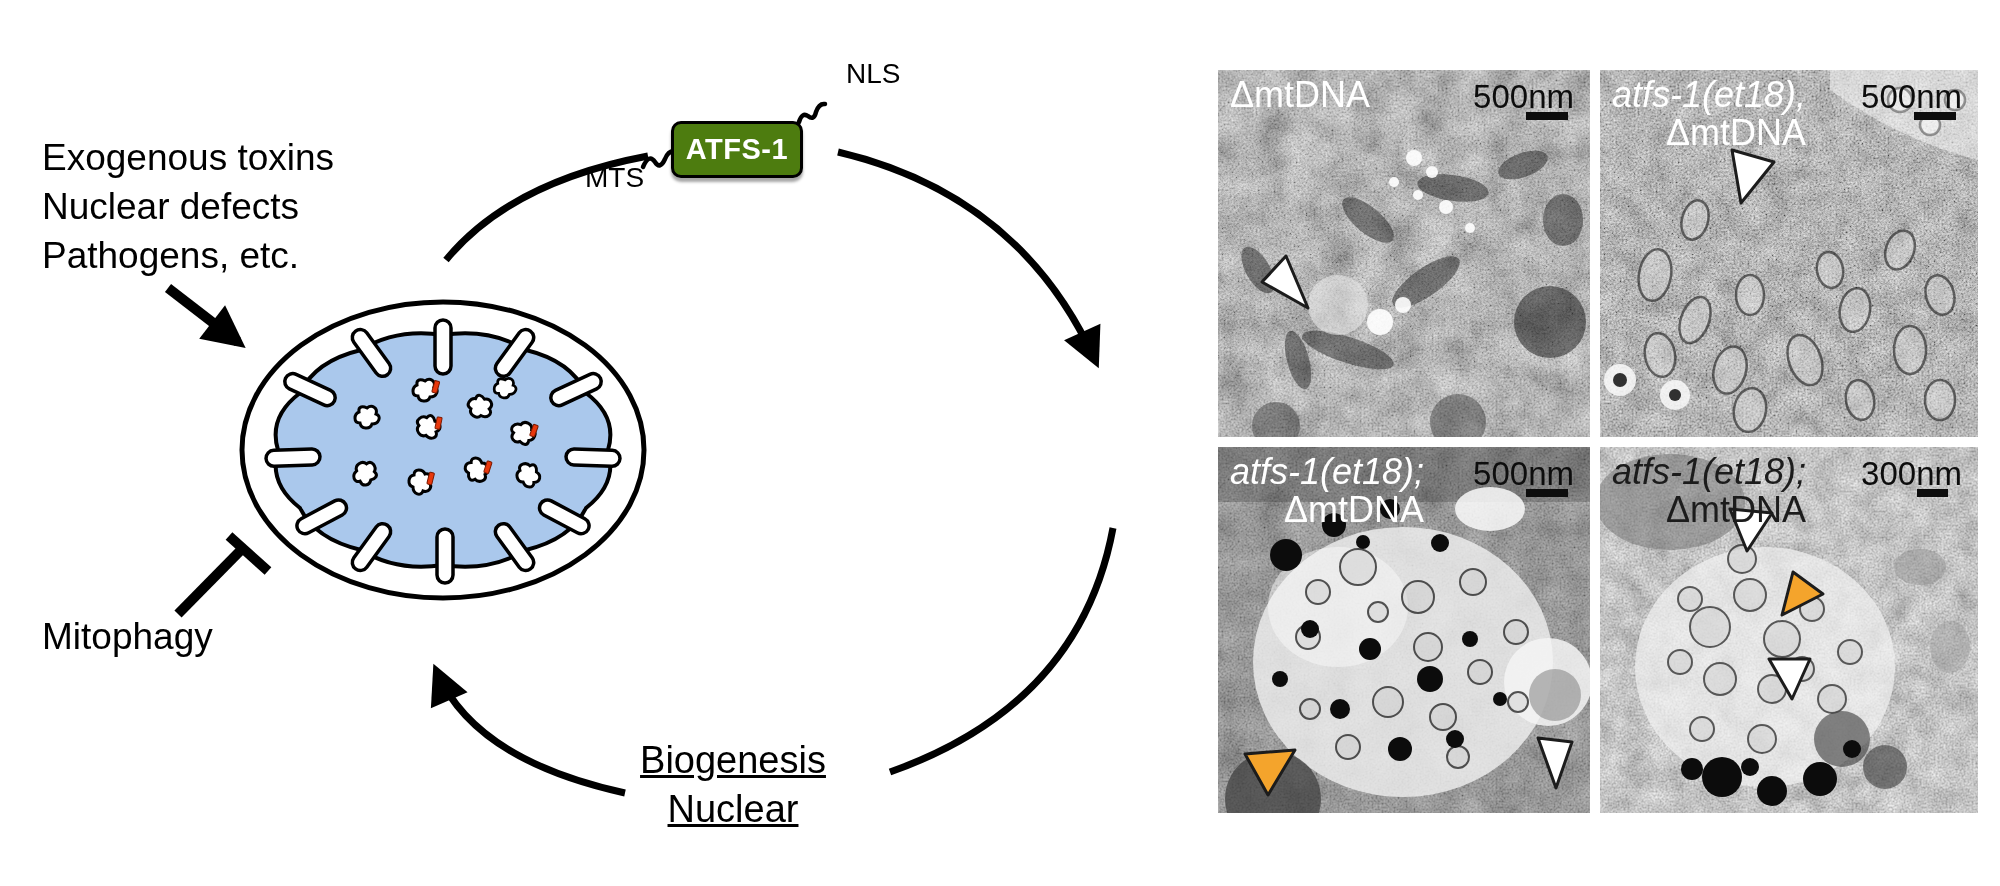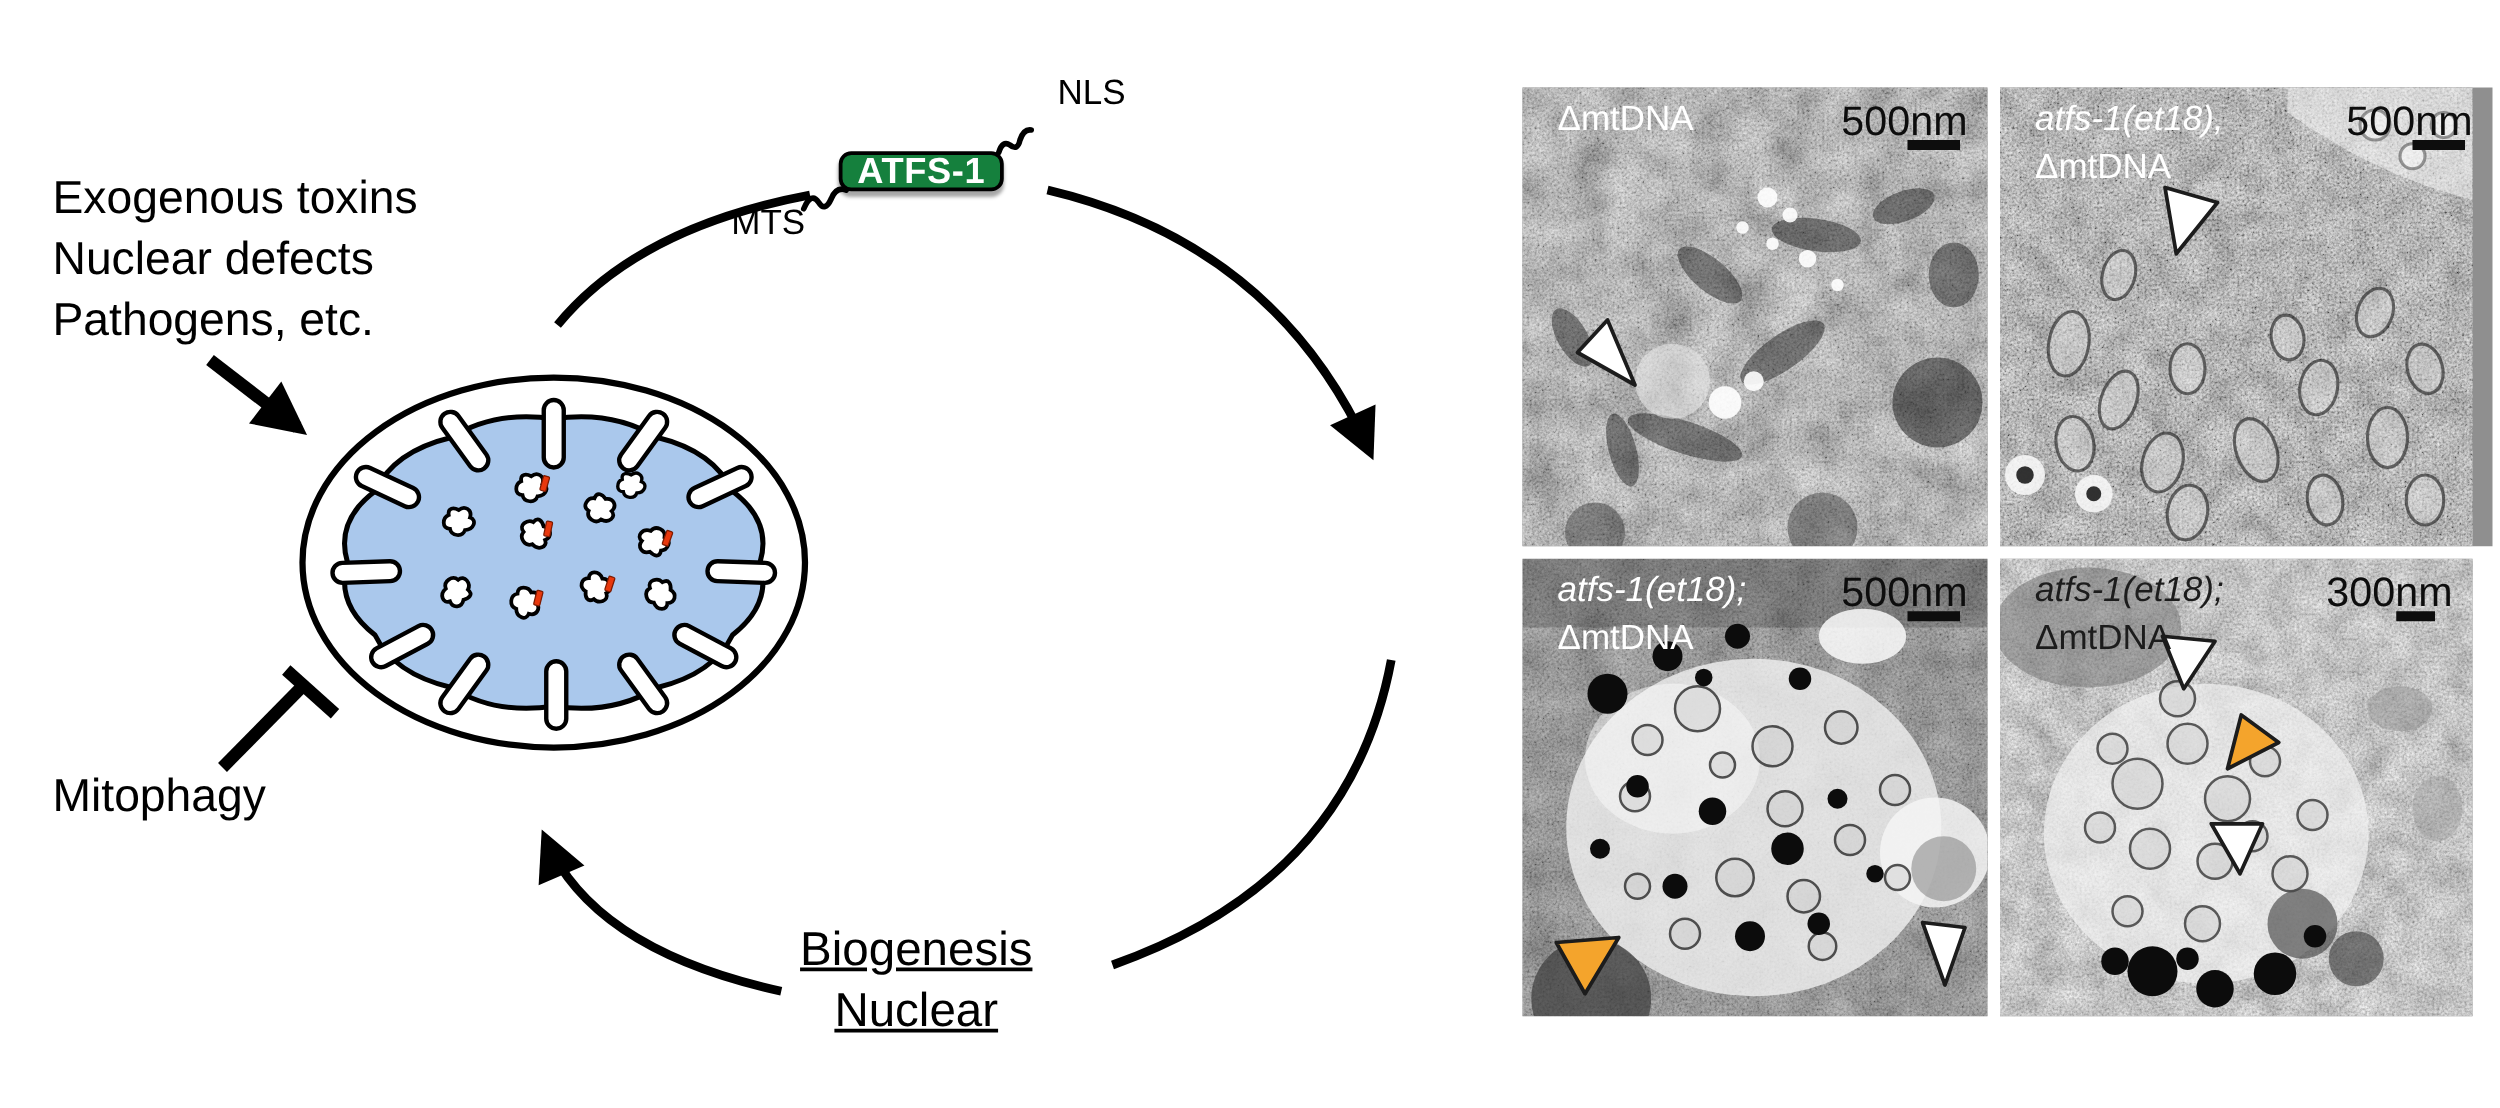--- a/index.html
+++ b/index.html
@@ -4,35 +4,35 @@
 <style>
   html,body{margin:0;padding:0;background:#fff;}
   #canvas{position:relative;width:2000px;height:886px;background:#ffffff;overflow:hidden;
           font-family:"Liberation Sans","DejaVu Sans",sans-serif;color:#000;}
   .abs{position:absolute;}
   
   .stressors{left:42px;top:133px;font-size:37px;line-height:49px;color:#000;}
   .mitophagy{left:42px;top:616px;font-size:37px;}
   .mts-label{left:585px;top:162px;font-size:28px;}
   .nls-label{left:846px;top:58px;font-size:28px;}
-  .atfs-box{left:671px;top:121px;width:132px;height:32px;background:#15803d;border:3px solid #000;
+  .atfs-box{left:671px;top:121px;width:132px;height:57px;background:#4d7c0f;border:3px solid #000;
             border-radius:10px;box-sizing:border-box;display:flex;align-items:center;justify-content:center;
             color:#fff;font-size:29px;font-weight:600;letter-spacing:0.5px;
             box-shadow:0 4px 3px rgba(0,0,0,0.35);}
   .upr{left:1028px;top:414px;font-size:56px;letter-spacing:1px;}
   .upr sup{font-size:0.58em;vertical-align:0.52em;letter-spacing:0;}
   .outputs{left:608px;top:736px;width:250px;text-align:center;font-size:38px;line-height:49px;text-decoration:underline;}
   
   .panel{position:absolute;overflow:hidden;background:#8f8f8f;}
   .p1{left:1218px;top:70px;width:372px;height:367px;}
   .p2{left:1600px;top:70px;width:378px;height:367px;}
   .p3{left:1218px;top:447px;width:372px;height:366px;}
   .p4{left:1600px;top:447px;width:378px;height:366px;}
   .panel svg{position:absolute;left:0;top:0;}
-  .em-label{position:absolute;left:28px;top:6px;font-size:28px;line-height:38px;color:#fff;}
+  .em-label{position:absolute;left:12px;top:6px;font-size:36px;line-height:38px;color:#fff;text-align:right;}
   .em-label .genotype-line{font-style:italic;}
   .em-label.label-dark{color:#1c1c1c;}
   .scale-label{position:absolute;right:16px;top:8px;font-size:33px;color:#0d0d0d;}
   .scale-bar{position:absolute;background:#0d0d0d;height:8px;top:42px;}
   .bar-500{right:22px;width:42px;}
   .bar-300{right:30px;width:31px;}
 </style>
 </head>
 <body>
 
@@ -211,21 +211,21 @@
         </g>
         <polygon points="68,186 44,212 90,238" stroke="#1c1c1c" stroke-width="3" stroke-linejoin="round" fill="#ffffff"></polygon>
       </svg>
       <figcaption class="em-label">
         <div class="mtdna-line">ΔmtDNA</div>
       </figcaption>
       <div class="scale-label">500nm</div>
       <div class="scale-bar bar-500"></div>
     </figure>
 
-    <figure class="panel p2" style="margin:0;padding-left:16px;">
+    <figure class="panel p2" style="margin:0;">
       <svg width="378" height="367" viewBox="0 0 378 367">
         <rect width="378" height="367" filter="url(#emFineDark)"></rect>
         <rect width="378" height="367" filter="url(#emCoarseB)" opacity="0.4"></rect>
         <path d="M 230 0 L 378 0 L 378 90 Q 300 70 230 20 Z" fill="rgba(245,245,245,0.55)"></path>
         <g fill="rgba(225,225,225,0.35)" stroke="rgba(25,25,25,0.6)" stroke-width="2.5">
           <ellipse cx="55" cy="205" rx="16" ry="26" transform="rotate(10 55 205)"></ellipse>
           <ellipse cx="95" cy="250" rx="14" ry="24" transform="rotate(20 95 250)"></ellipse>
           <ellipse cx="60" cy="285" rx="15" ry="22" transform="rotate(-10 60 285)"></ellipse>
           <ellipse cx="130" cy="300" rx="16" ry="24" transform="rotate(15 130 300)"></ellipse>
           <ellipse cx="205" cy="290" rx="16" ry="26" transform="rotate(-20 205 290)"></ellipse>

